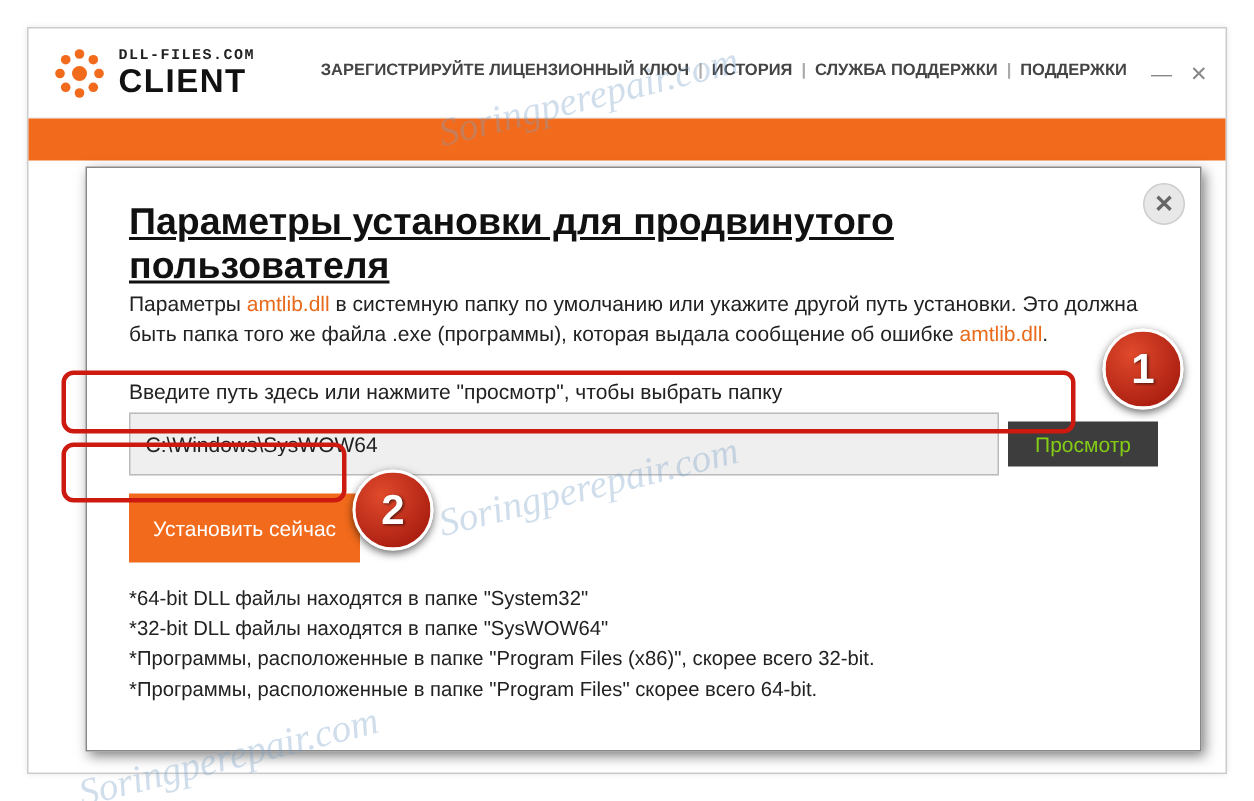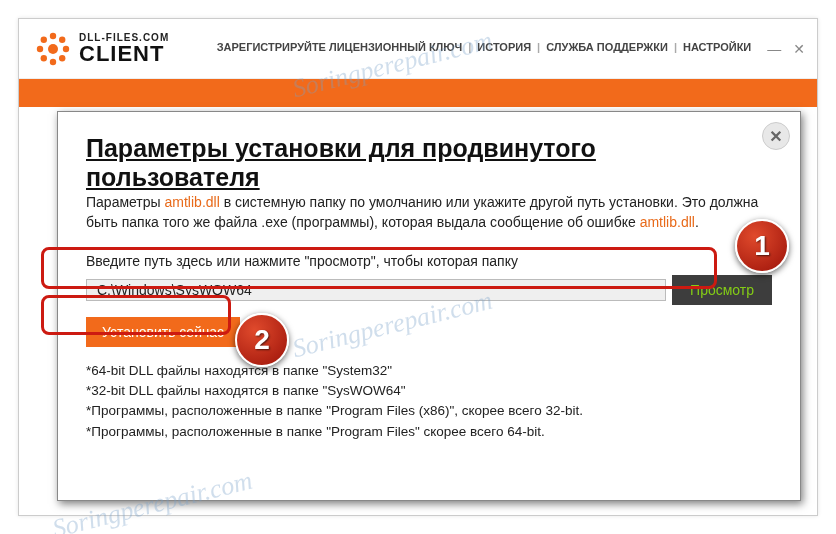--- a/index.html
+++ b/index.html
@@ -41,20 +41,21 @@
   .logo-text {
     display: flex;
     flex-direction: column;
     line-height: 1;
   }
   .logo-text .small {
     font-size: 10px;
     letter-spacing: 1px;
     color: #222;
     font-weight: bold;
+    font-family: Liberation Mono, monospace;
   }
   .logo-text .big {
     font-size: 22px;
     font-weight: 900;
     letter-spacing: 1px;
     color: #111;
   }
   .top-links {
     display: flex;
     align-items: center;
@@ -128,39 +129,39 @@
     color: #222;
   }
   .path-row {
     display: flex;
     align-items: center;
     gap: 6px;
     margin-top: 2px;
   }
   .path-input {
     flex: 1;
-    height: 22px;
+    height: 42px;
     background: #efefef;
     border: 1px solid #bbb;
     padding: 0 10px;
     font-size: 14px;
     color: #222;
   }
   .browse-btn {
     height: 30px;
     padding: 0 18px;
     background: #3d3d3d;
     color: #84cc16;
     border: none;
     font-size: 14px;
     cursor: pointer;
   }
   .install-btn {
     margin-top: 12px;
-    height: 30px;
+    height: 46px;
     padding: 0 16px;
     background: #f26a1b;
     color: #fff;
     border: none;
     font-size: 14px;
     cursor: pointer;
   }
   .notes {
     margin-top: 14px;
     font-size: 13.5px;
@@ -246,39 +247,39 @@
       </span>
     </div>
     <div style="display:flex;align-items:flex-start">
       <div class="top-links">
         <a>ЗАРЕГИСТРИРУЙТЕ ЛИЦЕНЗИОННЫЙ КЛЮЧ</a>
         <span class="sep">|</span>
         <a>ИСТОРИЯ</a>
         <span class="sep">|</span>
         <a>СЛУЖБА ПОДДЕРЖКИ</a>
         <span class="sep">|</span>
-        <a>НАСТРОЙКИ</a>
+        <a>ПОДДЕРЖКИ</a>
       </div>
       <div class="win-controls">
         <span>—</span>
         <span>✕</span>
       </div>
     </div>
   </div>
   <div class="orange-bar"></div>
 
   <div class="dialog">
     <div class="dialog-close">
       <span>✕</span>
     </div>
     <h1>Параметры установки для продвинутого пользователя</h1>
     <p>
       <span>Параметры </span><span class="orange">amtlib.dll</span><span> в системную папку по умолчанию или укажите другой путь установки. Это должна быть папка того же файла .exe (программы), которая выдала сообщение об ошибке </span><span class="orange">amtlib.dll</span><span>.</span>
     </p>
-    <p class="input-label">Введите путь здесь или нажмите "просмотр", чтобы которая папку</p>
+    <p class="input-label">Введите путь здесь или нажмите "просмотр", чтобы выбрать папку</p>
     <div class="path-row">
       <input class="path-input" type="text" value="C:\Windows\SysWOW64" style="">
       <button class="browse-btn">Просмотр</button>
     </div>
     <button class="install-btn">Установить сейчас</button>
     <div class="notes">
       <div>*64-bit DLL файлы находятся в папке "System32"</div>
       <div>*32-bit DLL файлы находятся в папке "SysWOW64"</div>
       <div>*Программы, расположенные в папке "Program Files (x86)", скорее всего 32-bit.</div>
       <div>*Программы, расположенные в папке "Program Files" скорее всего 64-bit.</div>

